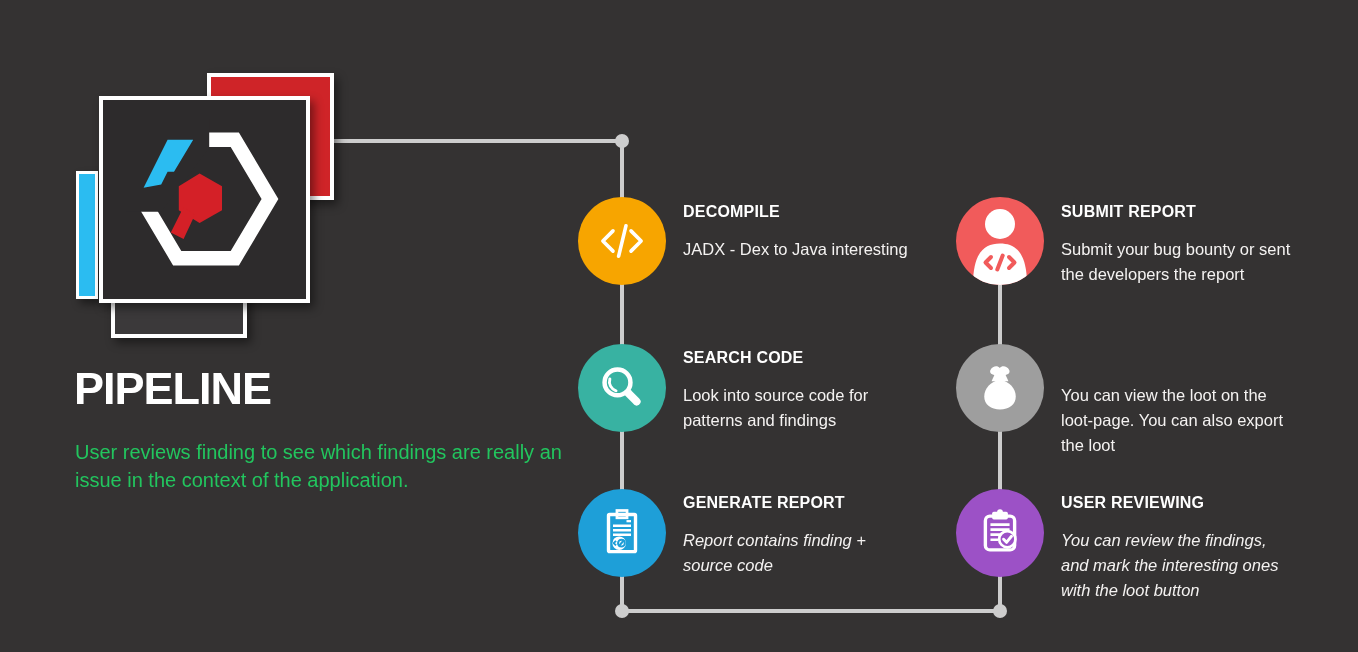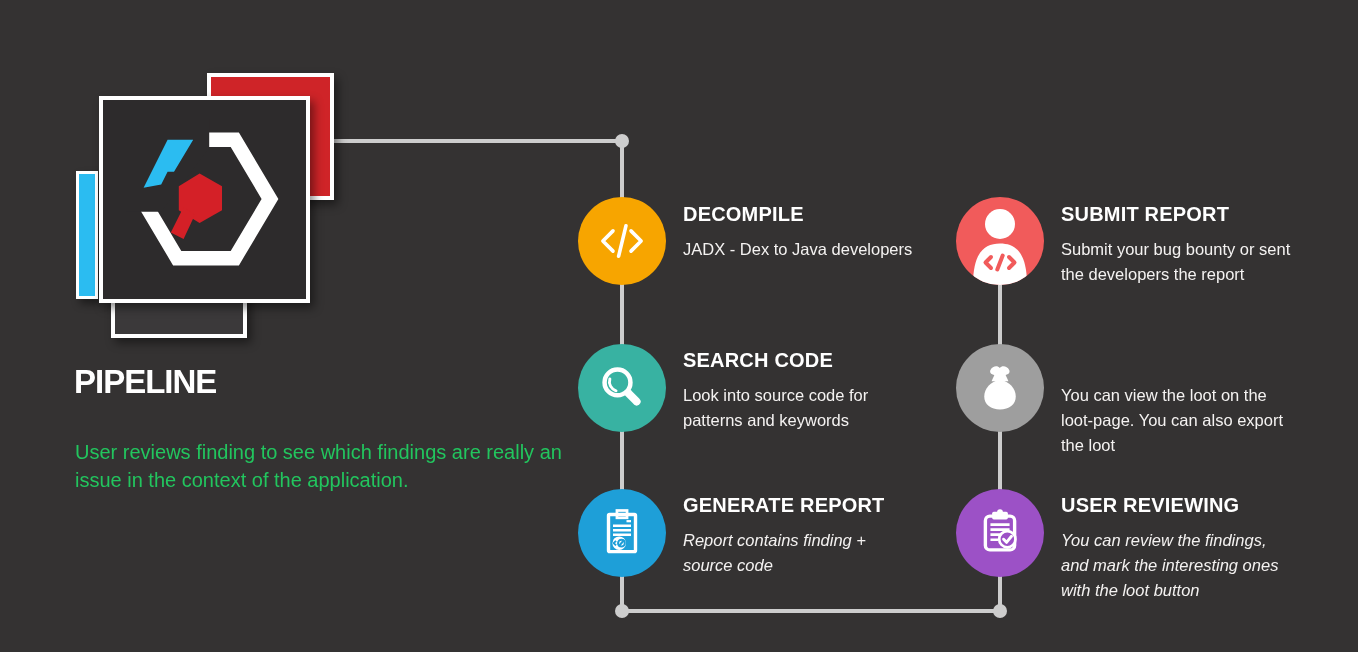--- a/index.html
+++ b/index.html
@@ -24,37 +24,37 @@
   #line-left-v   { left:620px; top:141px; width:4px;  height:472px; }
   #line-bottom-h { left:622px; top:609px; width:378px; height:4px; }
   #line-right-v  { left:998px; top:241px; width:4px;  height:372px; }
   #dot-top    { left:615px; top:134px; }
   #dot-bleft  { left:615px; top:604px; }
   #dot-bright { left:993px; top:604px; }
 
   
   #page-title {
     position:absolute; left:74px; top:363px; color:#fff;
-    font-size:33px; font-weight:bold; letter-spacing:-1px; z-index:2;
+    font-size:45px; font-weight:bold; letter-spacing:-1px; z-index:2;
   }
   #page-desc {
     position:absolute; left:75px; top:438px; color:#22c55e;
     font-size:20px; line-height:28px; white-space:pre-line; z-index:2;
   }
 
   
   .step-circle {
     position:absolute; width:88px; height:88px; border-radius:50%;
     z-index:2; overflow:hidden; display:flex; align-items:center; justify-content:center;
   }
   .col-l { left:578px; } .col-r { left:956px; }
   .row-1 { top:197px; }  .row-2 { top:344px; } .row-3 { top:489px; }
 
   .step-title {
-    position:absolute; color:#ffffff; font-size:20px; font-weight:bold;
+    position:absolute; color:#ffffff; font-size:16px; font-weight:bold;
     letter-spacing:0.2px; z-index:2; white-space:nowrap;
   }
   .step-desc {
     position:absolute; color:#f4f2f1; font-size:16.5px; line-height:25px;
     white-space:pre-line; z-index:2;
   }
   .tx-l { left:683px; } .tx-r { left:1061px; }
   .ty-title-1 { top:203px; } .ty-desc-1 { top:237px; }
   .ty-title-2 { top:349px; } .ty-desc-2 { top:383px; }
   .ty-title-3 { top:494px; } .ty-desc-3 { top:528px;font-style:italic; }
@@ -97,32 +97,32 @@
 issue in the context of the application.</div>
 
   <div class="step-circle col-l row-1" style="background-color: rgb(247, 165, 0); --accent: #f7a500;">
     <svg width="54" height="54" viewBox="0 0 48 48" fill="none" stroke="#ffffff" stroke-width="3.2" stroke-linecap="round" stroke-linejoin="round">
       <path d="M16,15 L7,24 L16,33"></path>
       <path d="M32,15 L41,24 L32,33"></path>
       <path d="M27.5,10.5 L21,37.5"></path>
     </svg>
   </div>
   <div class="step-title tx-l ty-title-1">DECOMPILE</div>
-  <div class="step-desc tx-l ty-desc-1">JADX - Dex to Java developers</div>
+  <div class="step-desc tx-l ty-desc-1">JADX - Dex to Java interesting</div>
 
   <div class="step-circle col-l row-2" style="background-color: rgb(56, 178, 162); --accent: #38b2a2;">
     <svg width="54" height="54" viewBox="0 0 48 48" fill="none">
       <circle cx="20" cy="19" r="11.5" stroke="#ffffff" stroke-width="4"></circle>
       <path d="M13.2,16 a8.5,8.5 0 0 0 5.5,10.5" stroke="#ffffff" stroke-width="2.6" stroke-linecap="round"></path>
       <path d="M29.5,28.5 L37,36" stroke="#ffffff" stroke-width="7" stroke-linecap="round"></path>
     </svg>
   </div>
   <div class="step-title tx-l ty-title-2">SEARCH CODE</div>
   <div class="step-desc tx-l ty-desc-2">Look into source code for
-patterns and keywords</div>
+patterns and findings</div>
 
   <div class="step-circle col-l row-3" style="background-color: rgb(30, 159, 216); --accent: #1e9fd8;">
     <svg width="54" height="54" viewBox="0 0 48 48" fill="none">
       <rect x="12" y="7.5" width="24" height="33" rx="1" stroke="#ffffff" stroke-width="3"></rect>
       <rect x="19.5" y="4" width="9" height="6.5" stroke="#ffffff" stroke-width="2.4"></rect>
       <path d="M22.7,7.2 L25.3,7.2" stroke="#ffffff" stroke-width="1.6"></path>
       <path d="M28,13.5 L32,13.5" stroke="#ffffff" stroke-width="2"></path>
       <path d="M16,17.5 L32,17.5 M16,21.5 L32,21.5 M16,25.5 L32,25.5" stroke="#ffffff" stroke-width="2.2"></path>
       <circle cx="21.5" cy="33" r="6" fill="#ffffff"></circle>
       <path d="M18.7,31 L16.6,33 L18.7,35" class="accent-stroke" stroke-width="1.8" stroke-linejoin="round"></path>

